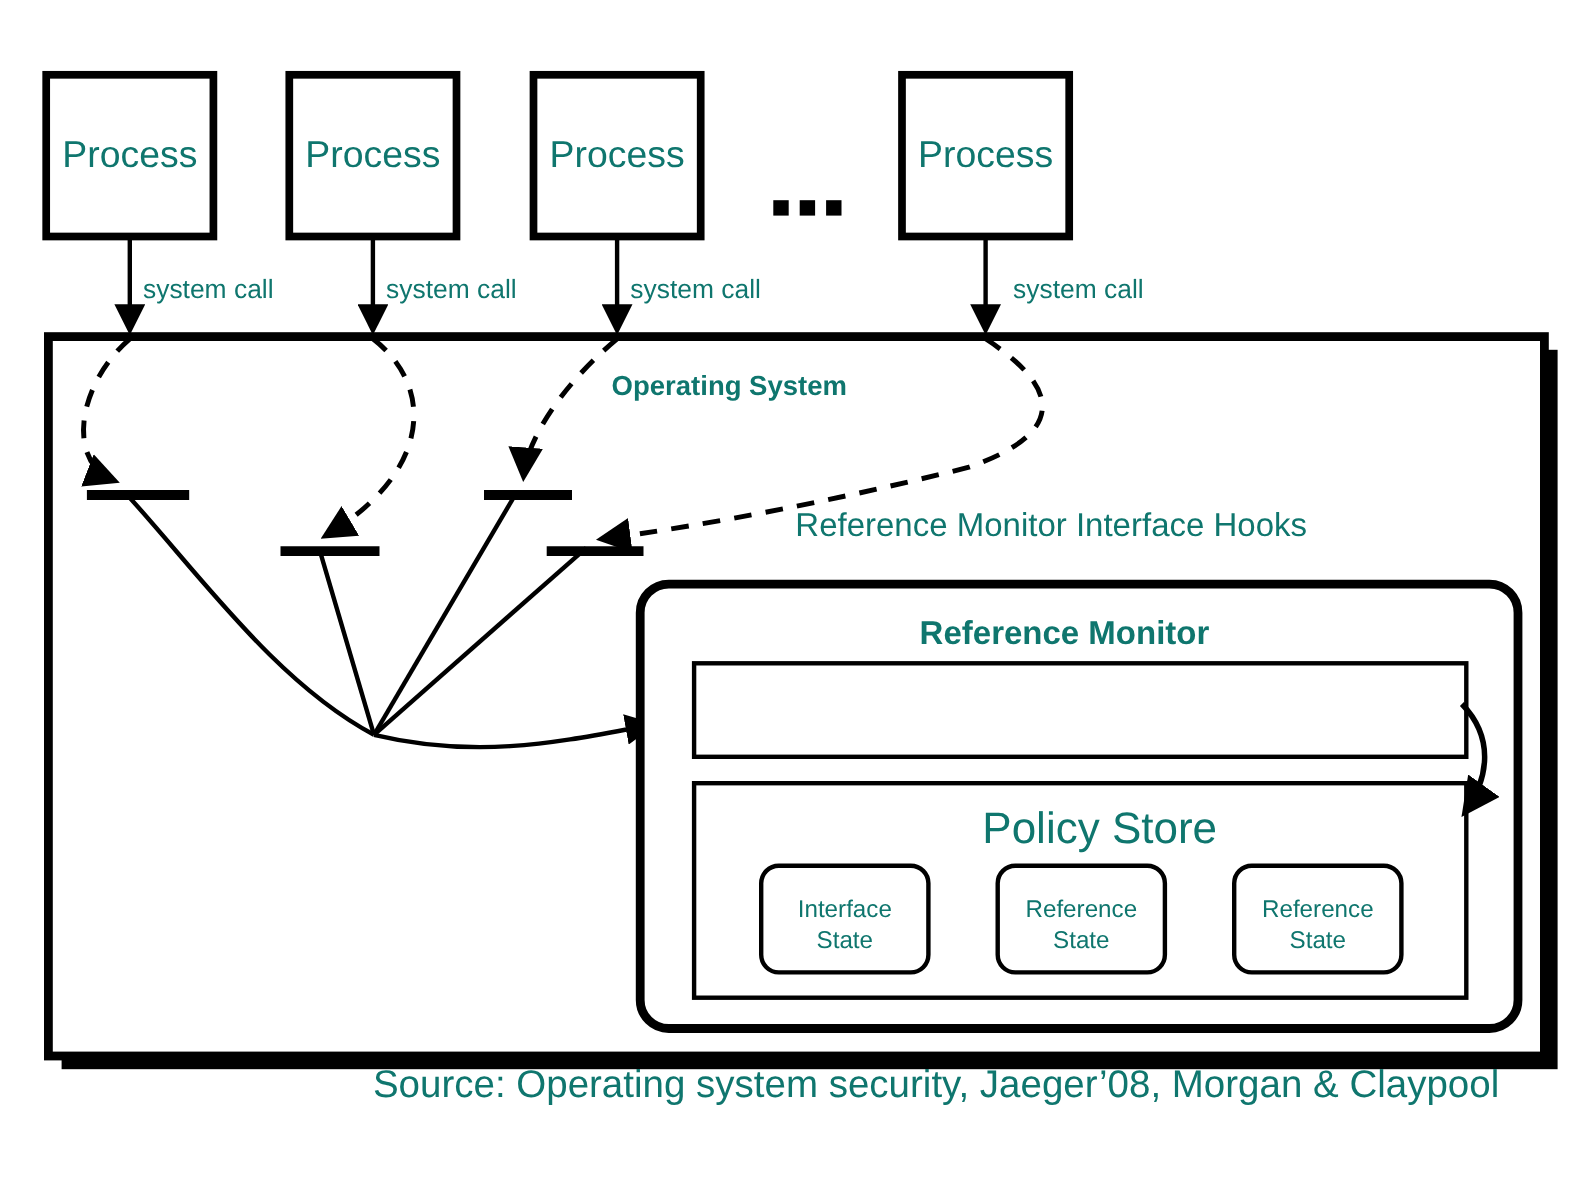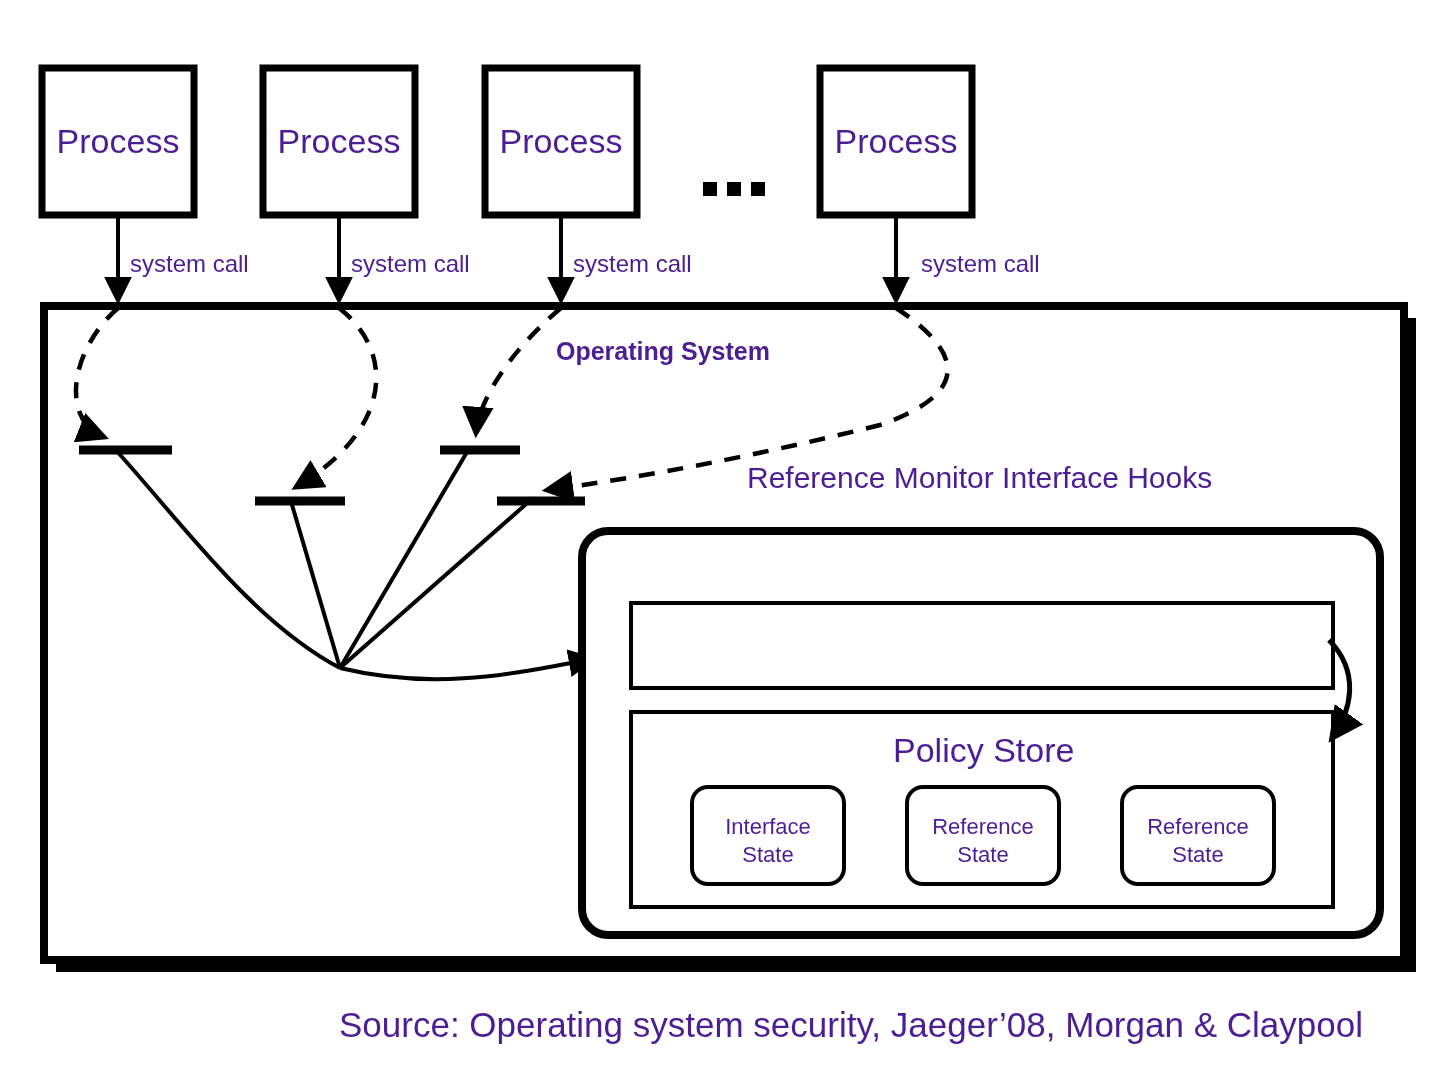--- a/index.html
+++ b/index.html
@@ -23,21 +23,21 @@
     position: absolute;
     left: 0;
     top: 0;
     width: 1440px;
     height: 1080px;
   }
   .lbl {
     position: absolute;
     white-space: nowrap;
     line-height: 1;
-    color: #4c1d95;
+    color: #0f766e;
   }
   .proc-label {
     font-size: 34px;
     text-align: center;
     width: 152px;
   }
   .syscall-label {
     font-size: 24px;
   }
   .os-title {
@@ -48,21 +48,21 @@
     font-size: 30px;
   }
   .rm-title {
     font-size: 30px;
     font-weight: bold;
   }
   .am-title {
     font-size: 33px;
   }
   .ps-title {
-    font-size: 34px;
+    font-size: 40px;
   }
   .state-label {
     font-size: 22px;
     text-align: center;
     line-height: 1.25;
   }
   .caption {
     font-size: 35px;
   }
 </style>
@@ -133,34 +133,35 @@
   <div class="lbl proc-label" style="left:485px; top:124px;">Process</div>
   <div class="lbl proc-label" style="left:820px; top:124px;">Process</div>
 
   <div class="lbl syscall-label" style="left:130px; top:252px;">system call</div>
   <div class="lbl syscall-label" style="left:351px; top:252px;">system call</div>
   <div class="lbl syscall-label" style="left:573px; top:252px;">system call</div>
   <div class="lbl syscall-label" style="left:921px; top:252px;">system call</div>
 
   <div class="lbl os-title" style="left:556px; top:339px;">Operating System</div>
 
-  <div class="lbl hooks-label" style="left:723px; top:463px;margin-left:24px;">Reference Monitor Interface Hooks</div>
+  <div class="lbl hooks-label" style="left:723px; top:463px;">Reference Monitor Interface Hooks</div>
 
+  <div class="lbl rm-title" style="left:836px; top:561px;">Reference Monitor</div>
 
 
   <div class="lbl ps-title" style="left:893px; top:733px;">Policy Store</div>
 
   <div class="lbl state-label" style="left:692px; top:813px; width:152px;">
     <span>Interface</span><br>
     <span>State</span>
   </div>
   <div class="lbl state-label" style="left:907px; top:813px; width:152px;">
     <span>Reference</span><br>
     <span>State</span>
   </div>
   <div class="lbl state-label" style="left:1122px; top:813px; width:152px;">
     <span>Reference</span><br>
     <span>State</span>
   </div>
 
-  <div class="lbl caption" style="left:339px; top:1007px;">Source: Operating system security, Jaeger’08, Morgan &amp; Claypool</div>
+  <div class="lbl caption" style="left:339px; top:968px;">Source: Operating system security, Jaeger’08, Morgan &amp; Claypool</div>
 
 </div>
 
 </body></html>

